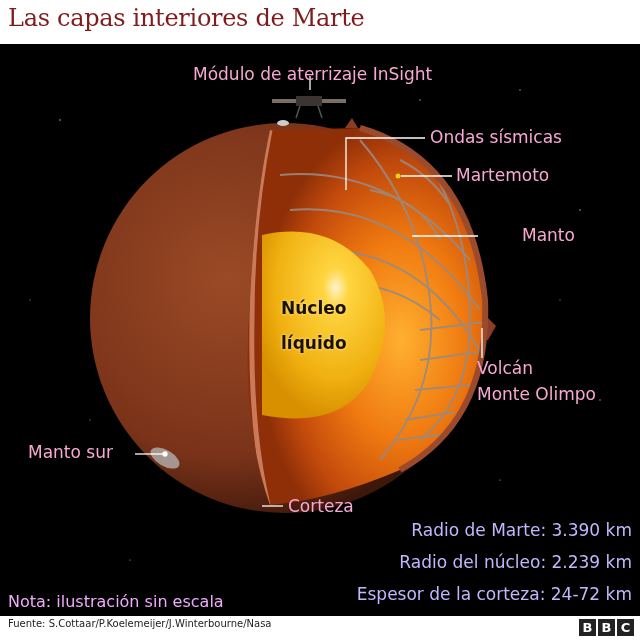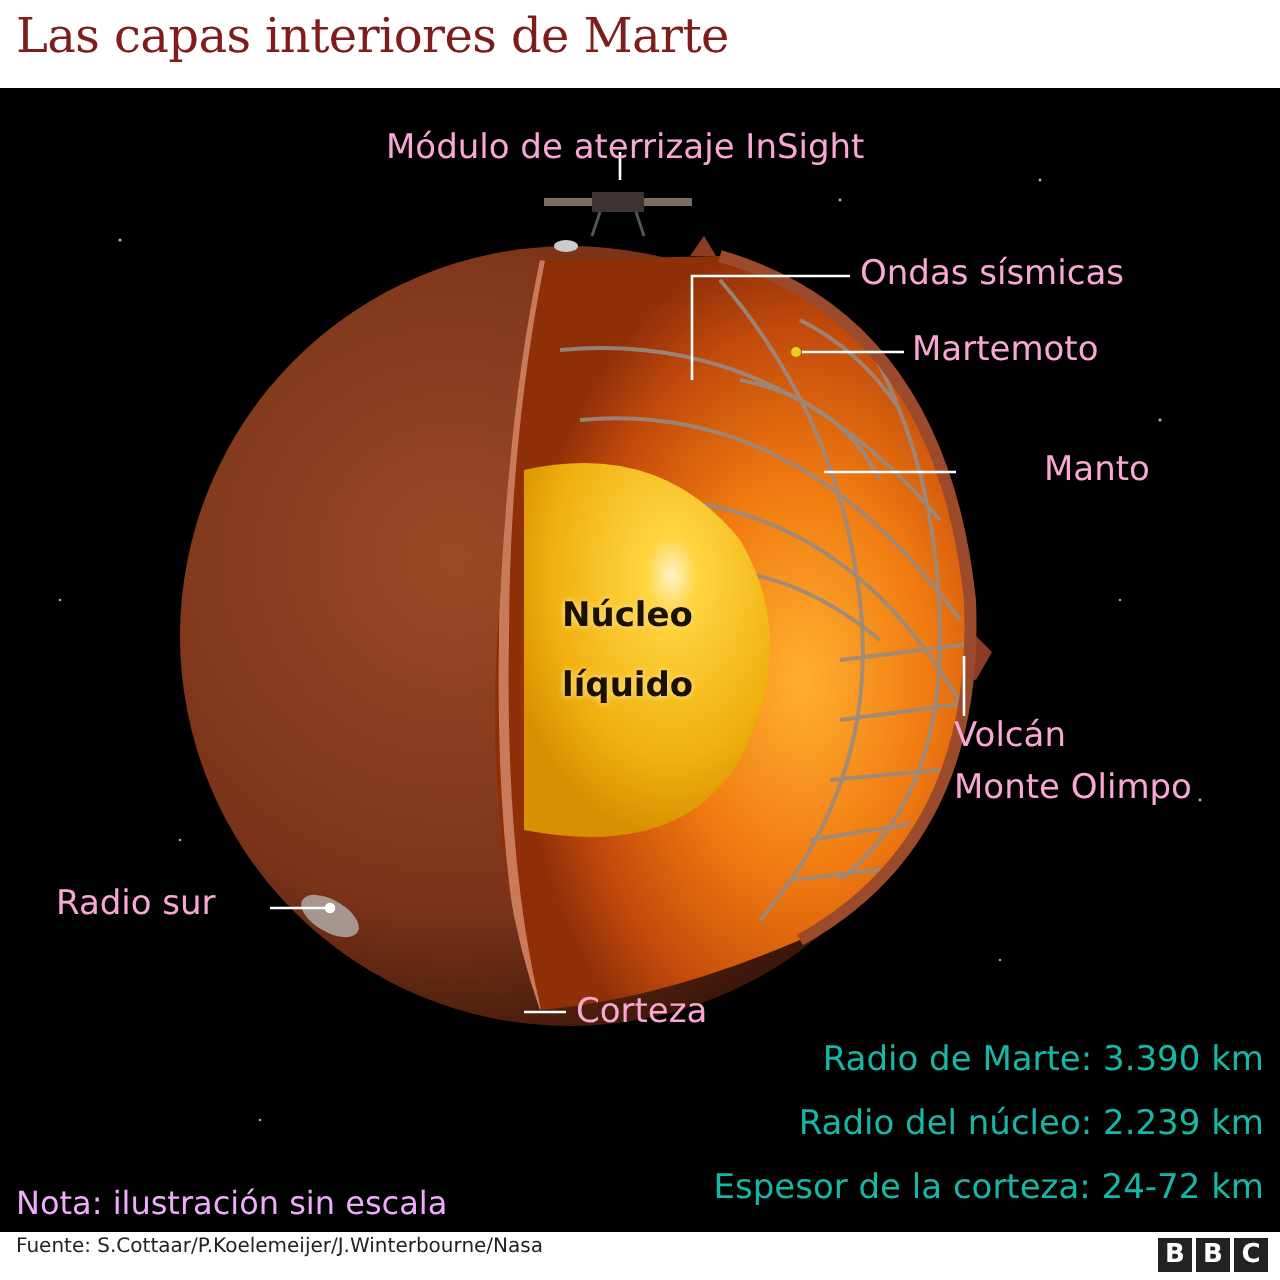--- a/index.html
+++ b/index.html
@@ -3,21 +3,21 @@
 <meta charset="utf-8">
 <style>
   html, body { margin:0; padding:0; }
   body { width:640px; height:640px; position:relative; overflow:hidden; background:#fff; font-family:"DejaVu Sans", sans-serif; }
   .header { position:absolute; left:0; top:0; width:640px; height:44px; background:#fff; }
   .title { position:absolute; left:8px; top:4px; font-family:"DejaVu Serif", serif; font-size:24px; color:#7f1d1d; letter-spacing:-0.3px; }
   .stage { position:absolute; left:0; top:44px; width:640px; height:572px; background:#000; overflow:hidden; }
   .stage svg { position:absolute; left:0; top:0; }
   .label { position:absolute; color:#f9a8d4; font-size:17px; white-space:nowrap; }
   .core-label { position:absolute; color:#1a1200; font-size:17px; font-weight:bold; text-shadow:0 0 3px #ffd870,0 0 3px #ffd870; }
-  .stat { position:absolute; right:8px; color:#14b8a6; font-size:17px; white-space:nowrap; text-align:center; }
+  .stat { position:absolute; right:8px; color:#c4b5fd; font-size:17px; white-space:nowrap; text-align:center; }
   .note { position:absolute; left:8px; color:#f0abfc; font-size:16px; }
   .footer { position:absolute; left:0; top:616px; width:640px; height:24px; background:#fff; }
   .source { position:absolute; left:8px; top:2px; font-size:10px; color:#222; }
   .bbc { position:absolute; right:6px; top:3px; display:flex; gap:2px; }
   .bbc span { display:inline-block; width:17px; height:17px; background:#222; color:#fff; font-size:13px; font-weight:bold; text-align:center; line-height:17px; }
 </style>
 </head>
 <body>
 
 <div class="header">
@@ -117,21 +117,21 @@
   </svg>
 
   <div class="label" style="left:193px; top:20px;">Módulo de aterrizaje InSight</div>
   <div class="label" style="left:430px; top:83px;">Ondas sísmicas</div>
   <div class="label" style="left:456px; top:121px;">Martemoto</div>
   <div class="label" style="left:482px; top:181px;margin-left:40px;">Manto</div>
   <div class="core-label" style="left:281px; top:254px;">Núcleo</div>
   <div class="core-label" style="left:281px; top:289px;">líquido</div>
   <div class="label" style="left:477px; top:314px;">Volcán</div>
   <div class="label" style="left:477px; top:340px;">Monte Olimpo</div>
-  <div class="label" style="left:28px; top:398px;">Radio sur</div>
+  <div class="label" style="left:28px; top:398px;">Manto sur</div>
   <div class="label" style="left:288px; top:452px;">Corteza</div>
 
   <div class="stat" style="top:476px;">Radio de Marte: 3.390 km</div>
   <div class="stat" style="top:508px;">Radio del núcleo: 2.239 km</div>
   <div class="stat" style="top:540px;">Espesor de la corteza: 24-72 km</div>
 
   <div class="note" style="top:548px;">Nota: ilustración sin escala</div>
 </div>
 
 <div class="footer">

